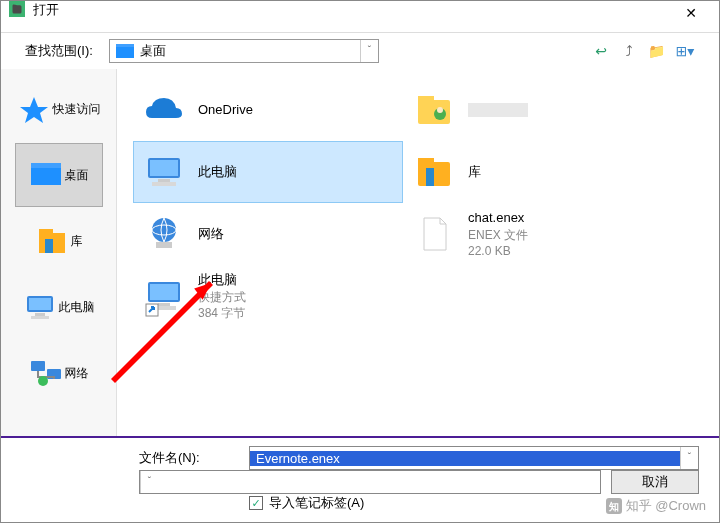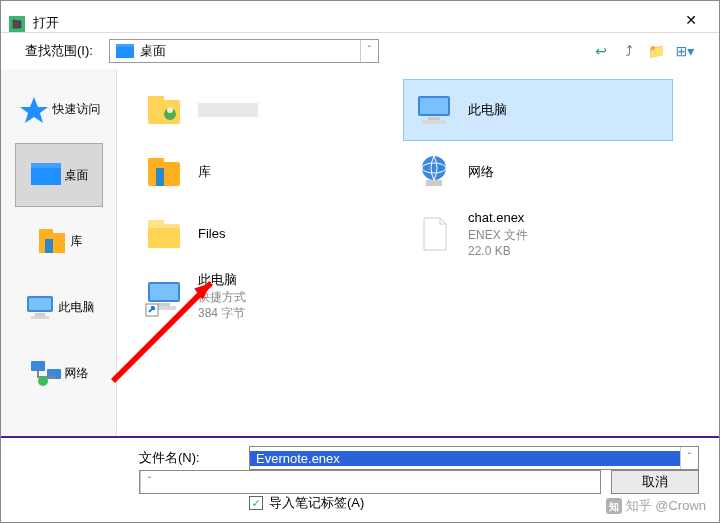--- a/index.html
+++ b/index.html
@@ -1,18 +1,18 @@
 <!DOCTYPE html>
 <html><head>
 <meta charset="utf-8">
 <style>
 * { box-sizing: border-box; margin: 0; padding: 0; font-family: "Microsoft YaHei", "Segoe UI", sans-serif; }
 body { background: #fff; width: 720px; height: 523px; overflow: hidden; position: relative; }
 .window { width: 720px; height: 523px; border: 1px solid #888; background: #fff; display: flex; flex-direction: column; }
-.titlebar { height: 32px; display: flex; align-items: flex-end; padding: 0 8px; border-bottom: 1px solid #ddd; }
+.titlebar { height: 32px; display: flex; align-items: flex-start; padding: 0 8px; border-bottom: 1px solid #ddd; }
 .titlebar .app-icon { width: 16px; height: 16px; background: #3cb371; margin-right: 8px; display: flex; align-items: center; justify-content: center; }
 .titlebar .title { font-size: 13px; flex: 1; }
 .titlebar .close { width: 40px; height: 24px; display: flex; align-items: center; justify-content: center; font-size: 14px; cursor: pointer; }
 .topbar { height: 36px; display: flex; align-items: center; padding: 0 24px; gap: 16px; }
 .topbar label { font-size: 13px; }
 .dd-wrap { display:flex; align-items:center; border:1px solid #999; height:24px; background:#fff; }
 .dd-wrap .dd-icon { width:18px; height:14px; background:#1e90ff; margin:0 6px; position:relative; }
 .dd-wrap .dd-icon::after { content:''; position:absolute; width:100%; height:3px; background:#40a0ff; top:0; }
 .dd-wrap .dd-text { font-size:13px; padding-right:4px; min-width:220px; }
 .dd-wrap .dd-arrow { width:18px; text-align:center; font-size:10px; color:#555; border-left:1px solid #ccc; line-height:22px; }
@@ -113,20 +113,28 @@
             <path d="M9 12 L9 18 L25 18 L25 20" stroke="#888" fill="none" stroke-width="2"></path>
             <circle cx="14" cy="22" r="5" fill="#3cbd5c"></circle>
           </svg>
         <span>网络</span>
       </div>
     </div>
 
     <div class="files">
       <div class="file-item">
         <svg class="fi-icon" viewBox="0 0 44 44">
+            <path d="M10 30 Q4 30 4 24 Q4 18 10 18 Q12 10 22 10 Q32 10 34 20 Q40 20 40 26 Q40 30 34 30 Z" fill="#1c7cd6"></path>
+          </svg>
+        <div class="fi-text">
+            <span>OneDrive</span>
+          </div>
+      </div>
+      <div class="file-item">
+        <svg class="fi-icon" viewBox="0 0 44 44">
             <rect x="6" y="12" width="32" height="24" fill="#ffd355" rx="2"></rect>
             <rect x="6" y="8" width="16" height="6" fill="#ffd355"></rect>
             <circle cx="28" cy="26" r="6" fill="#4caf50"></circle>
             <circle cx="28" cy="22" r="3" fill="#fde9c8"></circle>
           </svg>
         <div class="fi-text">
             <span class="blur" style="width:60px;height:14px;display:inline-block;"></span>
           </div>
       </div>
       <div class="file-item sel">
@@ -152,30 +160,20 @@
       </div>
       <div class="file-item">
         <svg class="fi-icon" viewBox="0 0 44 44">
             <circle cx="22" cy="18" r="12" fill="#3a88dd"></circle>
             <ellipse cx="22" cy="18" rx="12" ry="5" fill="none" stroke="#fff" stroke-width="1"></ellipse>
             <path d="M22 6 Q28 18 22 30 Q16 18 22 6" fill="none" stroke="#fff" stroke-width="1"></path>
             <rect x="14" y="30" width="16" height="6" fill="#ccc"></rect>
           </svg>
         <div class="fi-text">
             <span>网络</span>
-          </div>
-      </div>
-      <div class="file-item">
-        <svg class="fi-icon" viewBox="0 0 44 44">
-            <rect x="6" y="12" width="32" height="24" fill="#ffe28a" rx="2"></rect>
-            <rect x="6" y="8" width="16" height="6" fill="#ffe28a"></rect>
-            <rect x="6" y="16" width="32" height="20" fill="#ffd355" rx="2"></rect>
-          </svg>
-        <div class="fi-text">
-            <span>Files</span>
           </div>
       </div>
       <div class="file-item">
         <svg class="fi-icon" viewBox="0 0 44 44">
             <path d="M12 6 L28 6 L34 12 L34 38 L12 38 Z" fill="#fff" stroke="#ccc"></path>
             <path d="M28 6 L28 12 L34 12" fill="none" stroke="#ccc"></path>
           </svg>
         <div class="fi-text">
           <span>chat.enex</span>
           <span class="fi-sub">ENEX 文件</span>

